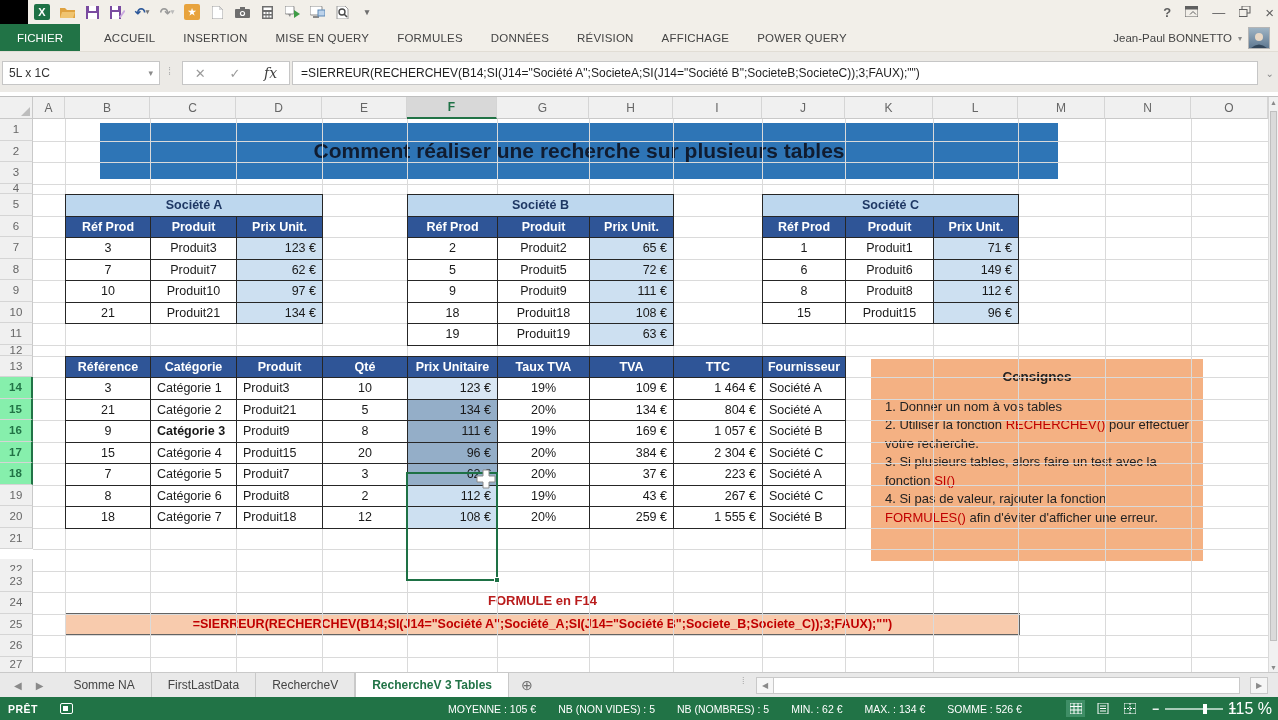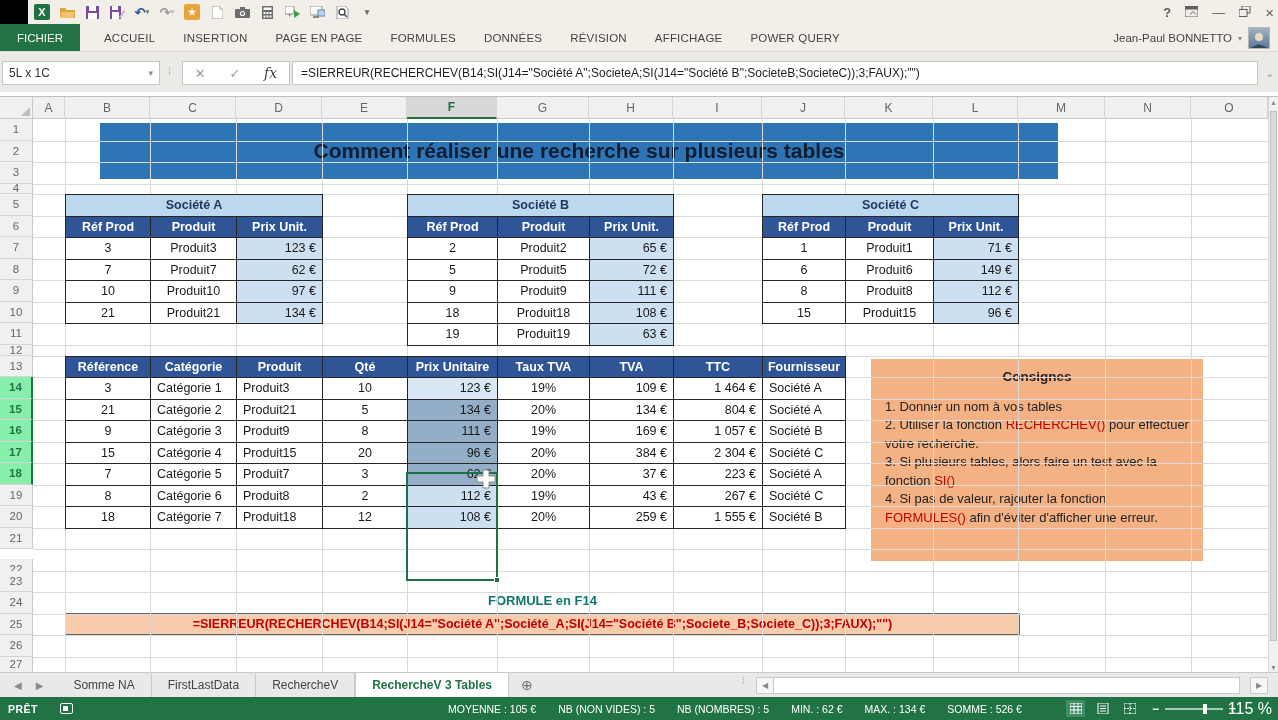--- a/index.html
+++ b/index.html
@@ -59,21 +59,21 @@
   .cell.price-sel { background:#94aec8; }
 
   .selbox { position:absolute; left:406px; top:375px; width:92px; height:109px; border:2px solid #1e7145; pointer-events:none; }
   .selbox .handle { position:absolute; right:-4px; bottom:-4px; width:6px; height:6px; background:#1e7145; border:1px solid #fff; }
 
   .consignes { position:absolute; left:871px; top:262px; width:332px; height:202px; background:#f4b183; padding:10px 14px 0 14px; }
   .consignes .c-title { text-align:center; font-size:13.5px; font-weight:bold; color:#222; margin-bottom:14px; }
   .consignes p { font-size:13px; font-weight:400; color:#222; line-height:1.42; }
   .consignes .red { color:#c00000; }
 
-  .formule-label { position:absolute; left:65px; top:496px; width:955px; text-align:center; font-size:13px; font-weight:bold; color:#0f766e; }
+  .formule-label { position:absolute; left:65px; top:496px; width:955px; text-align:center; font-size:13px; font-weight:bold; color:#b91c1c; }
   .formule-box { position:absolute; left:65px; top:516px; width:955px; height:22px; background:#f8cbad; border:1px solid #636363; display:flex; align-items:center; justify-content:center; font-size:12.5px; font-weight:bold; color:#c00000; white-space:nowrap; }
 
   .vscroll { position:absolute; right:0; top:0; width:10px; height:576px; background:#f1f1f1; border-left:1px solid #d4d4d4; }
   .vscroll .up { position:absolute; top:2px; left:0; width:9px; text-align:center; font-size:7px; color:#8a8a8a; }
   .vscroll .dn { position:absolute; bottom:2px; left:0; width:9px; text-align:center; font-size:7px; color:#8a8a8a; }
   .vscroll .thumb { position:absolute; top:14px; left:1px; width:7px; height:530px; background:#dadada; border:1px solid #bfbfbf; }
 
   .cursor-plus { position:absolute; left:476px; top:372px; pointer-events:none; }
 
   
@@ -201,21 +201,21 @@
         </svg></span>
     <span style="font-size:15px;">×</span>
   </div>
 </div>
 
 <div class="ribbontabs">
   <div class="filetab">FICHIER</div>
   <div style="width:10px"></div>
   <div class="rtab">ACCUEIL</div>
   <div class="rtab">INSERTION</div>
-  <div class="rtab">PAGE EN PAGE</div>
+  <div class="rtab">MISE EN QUERY</div>
   <div class="rtab">FORMULES</div>
   <div class="rtab">DONNÉES</div>
   <div class="rtab">RÉVISION</div>
   <div class="rtab">AFFICHAGE</div>
   <div class="rtab">POWER QUERY</div>
   <div class="useracct">
     <span>Jean-Paul BONNETTO</span>
     <span style="font-size:8px;color:#8a8a8a;">▾</span>
     <span class="avatar">
         <svg width="20" height="16">
@@ -428,21 +428,21 @@
       <div class="cell ctr">21</div>
       <div class="cell lft" style="justify-content: flex-start;">Catégorie 2</div>
       <div class="cell lft" style="justify-content: flex-start;">Produit21</div>
       <div class="cell ctr">5</div>
       <div class="cell rgt price-sel">134 €</div>
       <div class="cell ctr">20%</div>
       <div class="cell rgt">134 €</div>
       <div class="cell rgt">804 €</div>
       <div class="cell lft" style="justify-content: flex-start;">Société A</div>
       <div class="cell ctr">9</div>
-      <div class="cell lft" style="justify-content: flex-start;">Catégorie 3</div>
+      <div class="cell lft" style="justify-content: flex-start; font-weight: bold;">Catégorie 3</div>
       <div class="cell lft" style="justify-content: flex-start;">Produit9</div>
       <div class="cell ctr">8</div>
       <div class="cell rgt price-sel">111 €</div>
       <div class="cell ctr">19%</div>
       <div class="cell rgt">169 €</div>
       <div class="cell rgt">1 057 €</div>
       <div class="cell lft" style="justify-content: flex-start;">Société B</div>
       <div class="cell ctr">15</div>
       <div class="cell lft" style="justify-content: flex-start;">Catégorie 4</div>
       <div class="cell lft" style="justify-content: flex-start;">Produit15</div>

